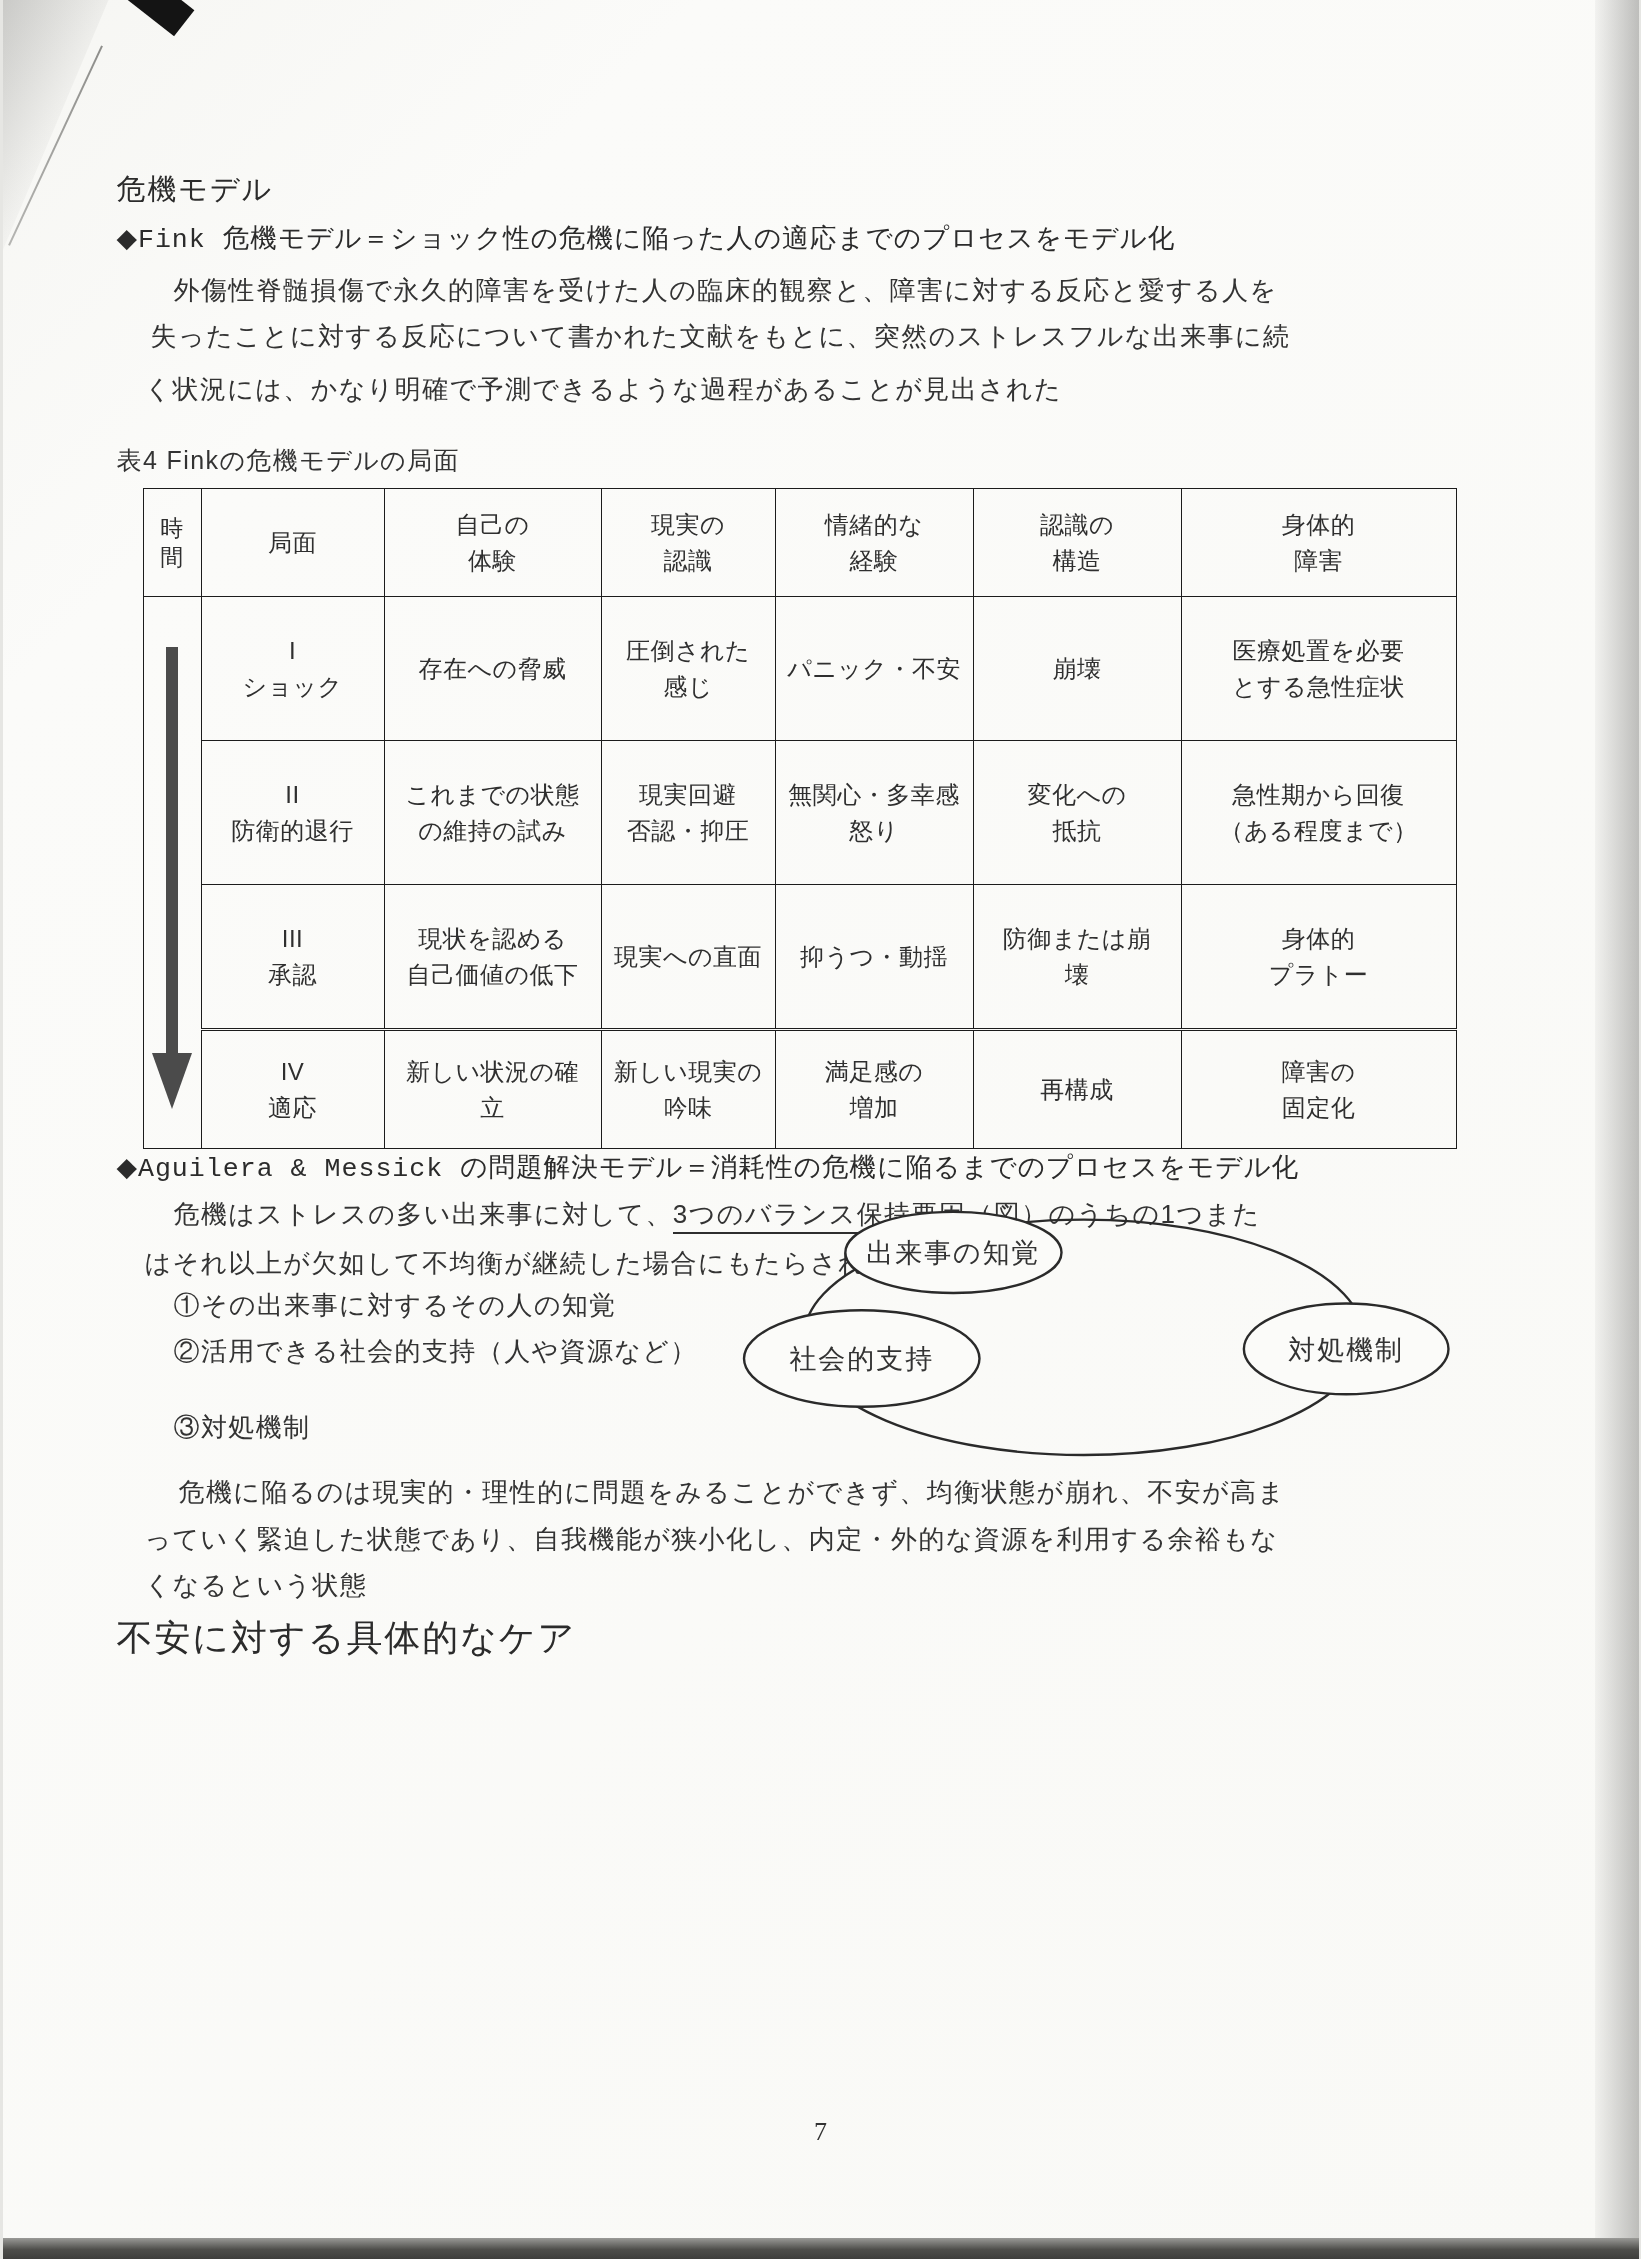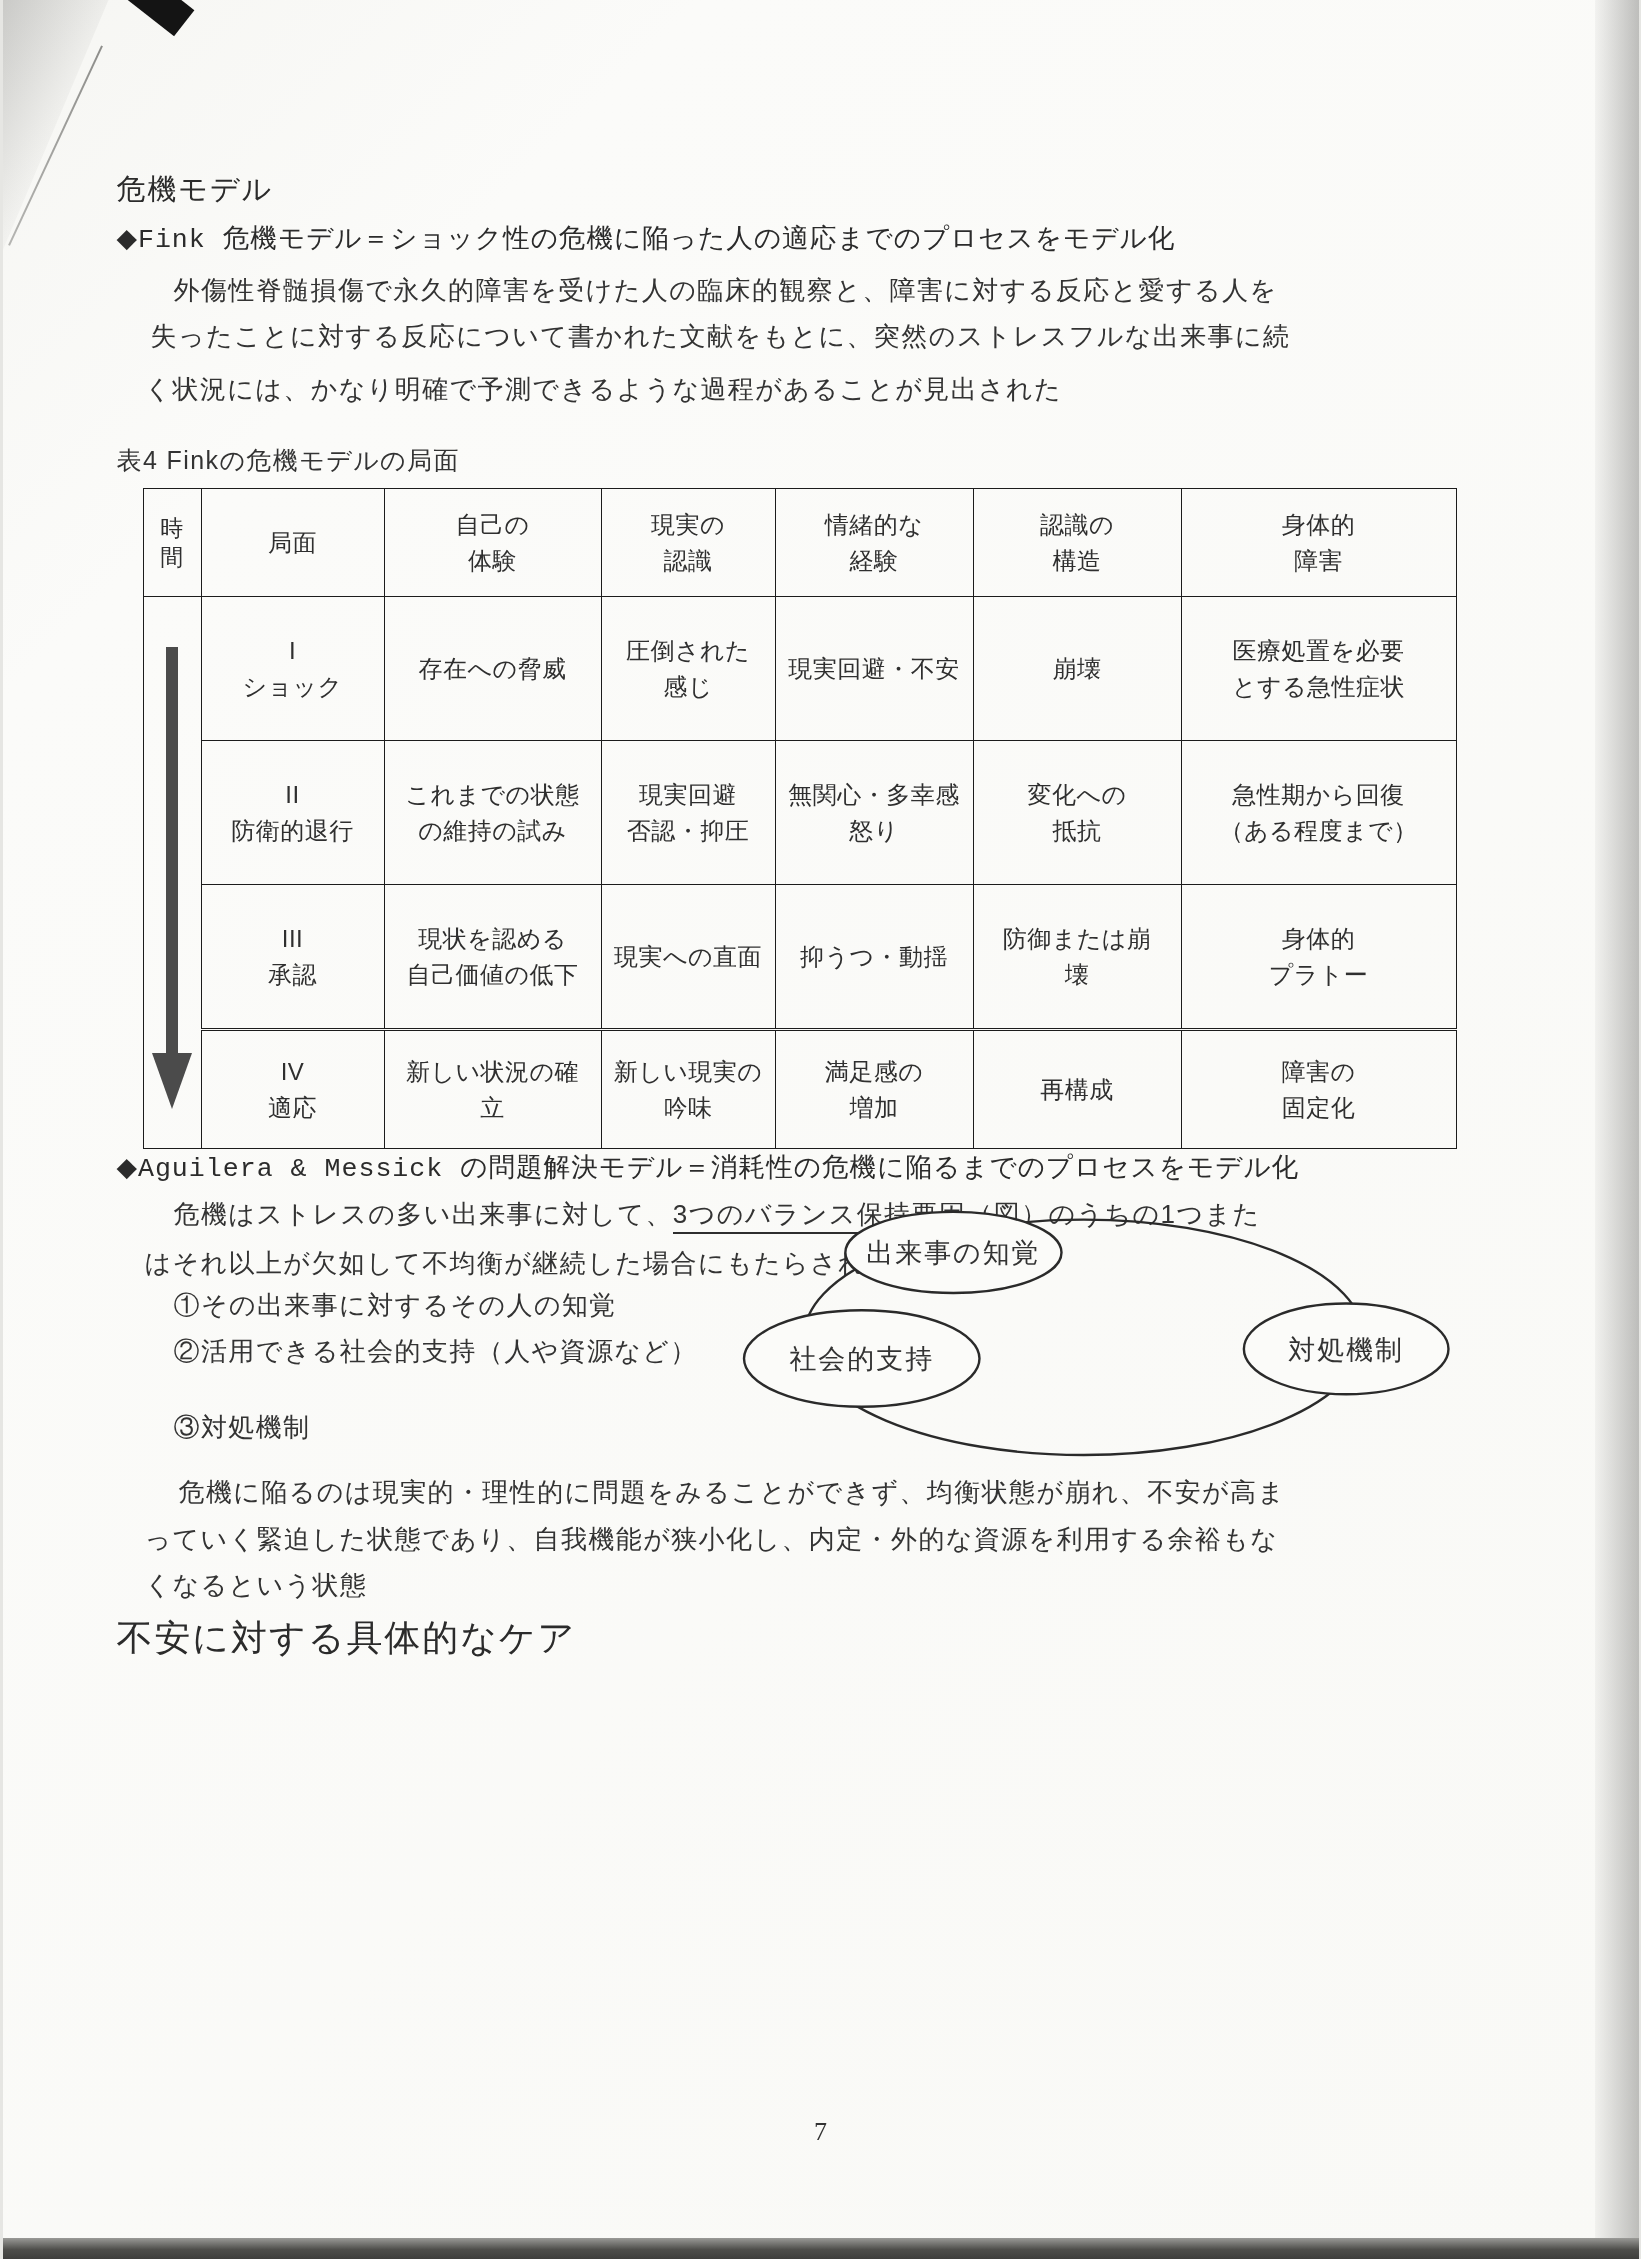--- a/index.html
+++ b/index.html
@@ -122,21 +122,21 @@
         <div class="arrow-wrap">
           <div class="arrow-stem"></div>
           <div class="arrow-head"></div>
         </div>
       </td>
       <td>I
 ショック</td>
       <td>存在への脅威</td>
       <td>圧倒された
 感じ</td>
-      <td>現実回避・不安</td>
+      <td>パニック・不安</td>
       <td>崩壊</td>
       <td>医療処置を必要
 とする急性症状</td>
     </tr>
     <tr class="r">
       <td>II
 防衛的退行</td>
       <td>これまでの状態
 の維持の試み</td>
       <td>現実回避

